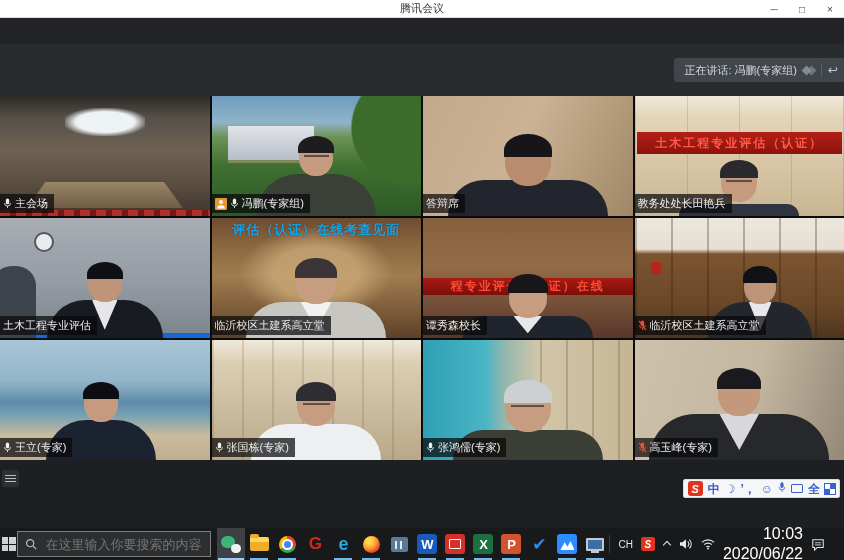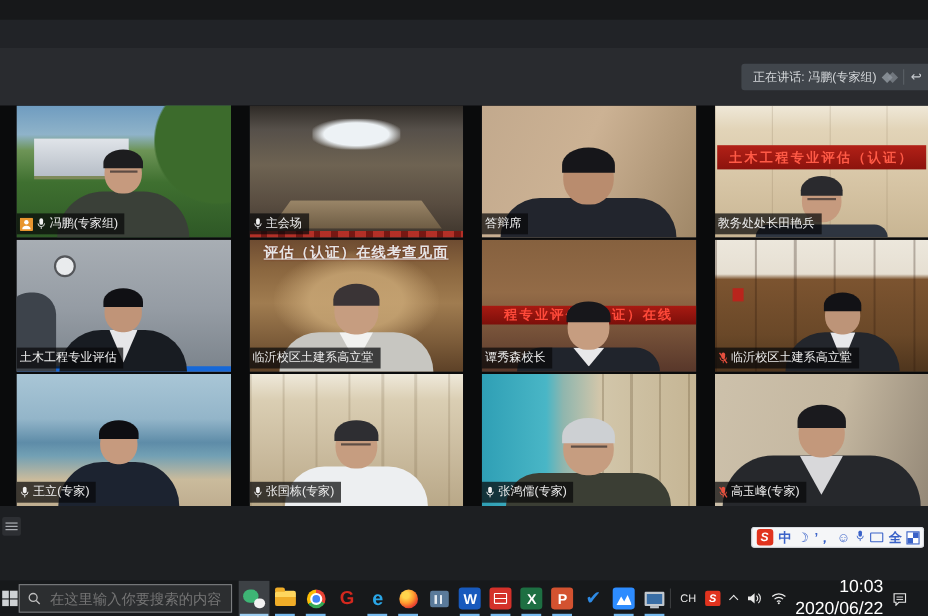--- a/index.html
+++ b/index.html
@@ -24,21 +24,21 @@
   .speak-pill .txt{font-size:11px;color:#d5d8db;white-space:nowrap;}
   .audio-ic{display:flex;gap:1px;}
   .audio-ic i{width:7px;height:7px;background:#8f969e;transform:rotate(45deg);display:block;opacity:.85;}
   .audio-ic i+i{margin-left:-3px;opacity:.6;}
   .pill-div{width:1px;height:14px;background:#5a6066;}
   .reply-ic{color:#c6cace;font-size:12px;line-height:1;}
 
   
   .grid{position:absolute;left:0;top:78px;width:844px;height:364px;background:#0a0b0c;
     display:grid;grid-template-columns:repeat(4,1fr);grid-template-rows:repeat(3,1fr);gap:2px;}
-  .tile{position:relative;overflow:hidden;background:#202226;margin-left:15px;}
+  .tile{position:relative;overflow:hidden;background:#202226;}
   .scene{position:absolute;inset:0;z-index:0;}
   .person{position:absolute;inset:0;z-index:2;pointer-events:none;}
   .head{position:absolute;left:var(--px,50%);transform:translateX(-50%);bottom:40px;width:34px;height:38px;
     border-radius:50% 50% 46% 46%;background:var(--skin,#c9a086);}
   .head::before{content:"";position:absolute;top:-2px;left:-1px;right:-1px;height:46%;
     border-radius:50% 50% 0 0/70% 70% 0 0;background:var(--hair,#1c1c20);}
   .head::after{content:"";position:absolute;top:46%;left:14%;right:14%;height:2px;
     background:rgba(25,25,30,.6);opacity:var(--gl,0);}
   .torso{position:absolute;left:var(--px,50%);transform:translateX(-50%);bottom:0;width:110px;height:40px;
     border-radius:54px 54px 0 0;background:var(--shirt,#23262b);}
@@ -47,22 +47,22 @@
 
   .vlabel{position:absolute;left:0;bottom:3px;z-index:5;display:inline-flex;align-items:center;gap:3px;
     background:rgba(8,8,10,.72);color:#ededed;font-size:11px;line-height:15px;
     padding:2px 6px 2px 3px;max-width:100%;white-space:nowrap;overflow:hidden;}
   .vlabel .lic{display:inline-flex;align-items:center;}
 
   .banner{position:absolute;z-index:3;left:0;right:0;text-align:center;font-weight:bold;display:none;}
   .banner.led-top{display:block;top:36px;height:22px;line-height:22px;margin:0 2px;
     background:linear-gradient(180deg,#b22017,#8c130d);color:#ff5a46;font-size:12px;letter-spacing:2px;
     white-space:nowrap;overflow:hidden;}
-  .banner.text-top{display:block;top:3px;color:#e5e5e5;font-size:13px;letter-spacing:1px;
-    text-shadow:0 0 2px rgba(110,0,0,.5);text-decoration:underline;}
+  .banner.text-top{display:block;top:3px;color:#0ea5e9;font-size:13px;letter-spacing:1px;
+    text-shadow:0 0 2px rgba(110,0,0,.5);}
   .banner.led-mid{display:block;top:60px;height:17px;line-height:17px;z-index:1;
     background:linear-gradient(180deg,#a81a12,#7c0f0a);color:#ff4a3a;font-size:12px;letter-spacing:2px;}
   .banner.strip-bottom{display:block;top:auto;bottom:0;height:6px;opacity:.9;
     background:repeating-linear-gradient(90deg,#bf2f26 0 10px,#7c1410 10px 16px);}
 
   
   .s11 .scene{background:linear-gradient(180deg,#6f9cc0 0%,#8fb3c9 22%,#6d9456 34%,#3f7030 58%,#2e5826 100%);}
   .s11 .scene::before{content:"";position:absolute;left:16px;top:30px;width:86px;height:34px;
     background:linear-gradient(180deg,#e0e4e9,#b7bec7);box-shadow:0 3px 0 #7e8a5a;}
   .s11 .scene::after{content:"";position:absolute;right:-26px;top:-10px;width:96px;height:120px;
@@ -210,35 +210,60 @@
   .chev::before{content:"";position:absolute;left:1px;top:2px;width:5px;height:5px;
     border-left:1px solid #e8e8e8;border-top:1px solid #e8e8e8;transform:rotate(45deg);}
   .clock{text-align:right;font-size:16px;line-height:1.25;color:#fff;}
   .tray svg{display:block;}
 </style>
 </head>
 <body>
 
 <div id="stage">
 
+  <div class="titlebar">
+    <span class="ttl">腾讯会议</span>
+    <div class="wctrls">
+      <span>─</span>
+      <span>□</span>
+      <span>×</span>
+    </div>
+  </div>
 
   <div class="meeting">
     <div class="topbar">
       <div class="speak-pill">
         <span class="txt">正在讲话: 冯鹏(专家组)</span>
         <span class="audio-ic">
             <i></i>
             <i></i>
           </span>
         <span class="pill-div"></span>
         <span class="reply-ic">↩</span>
       </div>
     </div>
 
     <div class="grid">
+        <div class="tile s12">
+    <div class="scene"></div>
+    <div class="banner strip-bottom"></div>
+
+    <div class="vlabel">
+
+      <span class="lic">
+        <svg width="9" height="11" viewBox="0 0 10 13">
+                <rect x="3" y="0.5" width="4" height="7" rx="2" fill="#f0f0f0"></rect>
+                <path d="M1.5 6a3.5 3.5 0 0 0 7 0" stroke="#f0f0f0" fill="none"></path>
+                <line x1="5" y1="9.5" x2="5" y2="12" stroke="#f0f0f0"></line>
+              </svg>
+      </span>
+
+      <span class="nm">主会场</span>
+    </div>
+  </div>
         <div class="tile s11">
     <div class="scene"></div>
 
     <div class="person">
       <div class="torso"></div>
             <div class="head"></div>
     </div>
     <div class="vlabel">
       <span class="lic">
         <svg width="12" height="12" viewBox="0 0 12 12">
@@ -249,37 +274,20 @@
       </span>
       <span class="lic">
         <svg width="9" height="11" viewBox="0 0 10 13">
                 <rect x="3" y="0.5" width="4" height="7" rx="2" fill="#f0f0f0"></rect>
                 <path d="M1.5 6a3.5 3.5 0 0 0 7 0" stroke="#f0f0f0" fill="none"></path>
                 <line x1="5" y1="9.5" x2="5" y2="12" stroke="#f0f0f0"></line>
               </svg>
       </span>
 
       <span class="nm">冯鹏(专家组)</span>
-    </div>
-  </div>
-        <div class="tile s12">
-    <div class="scene"></div>
-    <div class="banner strip-bottom"></div>
-
-    <div class="vlabel">
-
-      <span class="lic">
-        <svg width="9" height="11" viewBox="0 0 10 13">
-                <rect x="3" y="0.5" width="4" height="7" rx="2" fill="#f0f0f0"></rect>
-                <path d="M1.5 6a3.5 3.5 0 0 0 7 0" stroke="#f0f0f0" fill="none"></path>
-                <line x1="5" y1="9.5" x2="5" y2="12" stroke="#f0f0f0"></line>
-              </svg>
-      </span>
-
-      <span class="nm">主会场</span>
     </div>
   </div>
         <div class="tile s13">
     <div class="scene"></div>
 
     <div class="person">
       <div class="torso"></div>
             <div class="head"></div>
     </div>
     <div class="vlabel">

